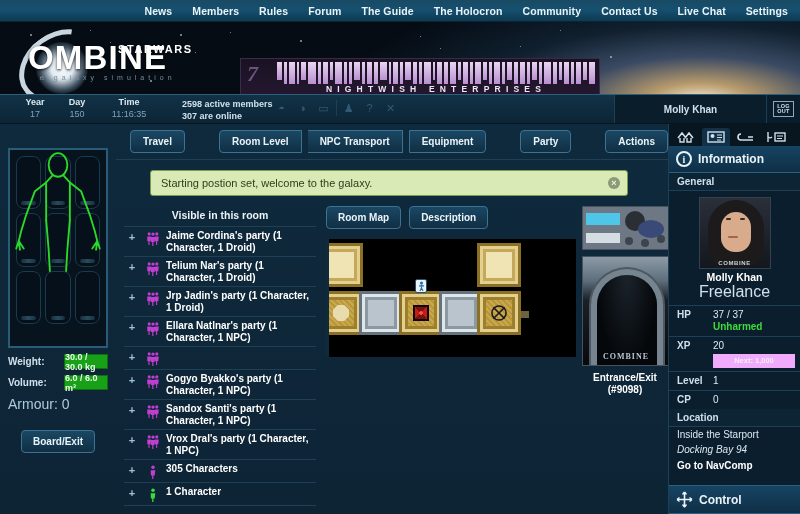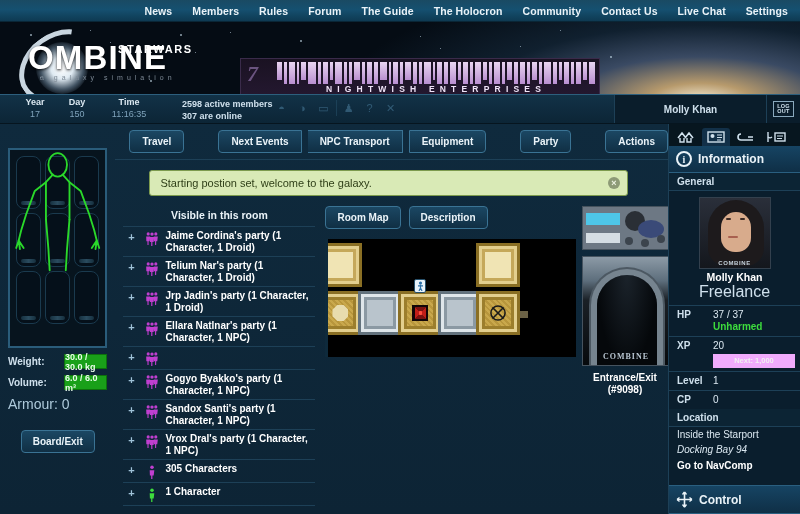--- a/index.html
+++ b/index.html
@@ -574,21 +574,21 @@
 
     <div class="board-wrap">
       <button class="btn">Board/Exit</button>
     </div>
   </div>
 
   <div class="col-center">
     <div class="tabbar" id="tabbar">
         <button class="tab">Travel</button>
         <div class="tab-gap"></div>
-        <button class="tab grp-first">Next Events</button>
+        <button class="tab grp-first">Room Level</button>
         <button class="tab grp">NPC Transport</button>
         <button class="tab grp-last">Equipment</button>
         <div class="tab-gap"></div>
         <button class="tab">Party</button>
         <div class="tab-gap"></div>
         <button class="tab">Actions</button>
       </div>
 
     <div class="alert">
       <span>Starting postion set, welcome to the galaxy.</span>

